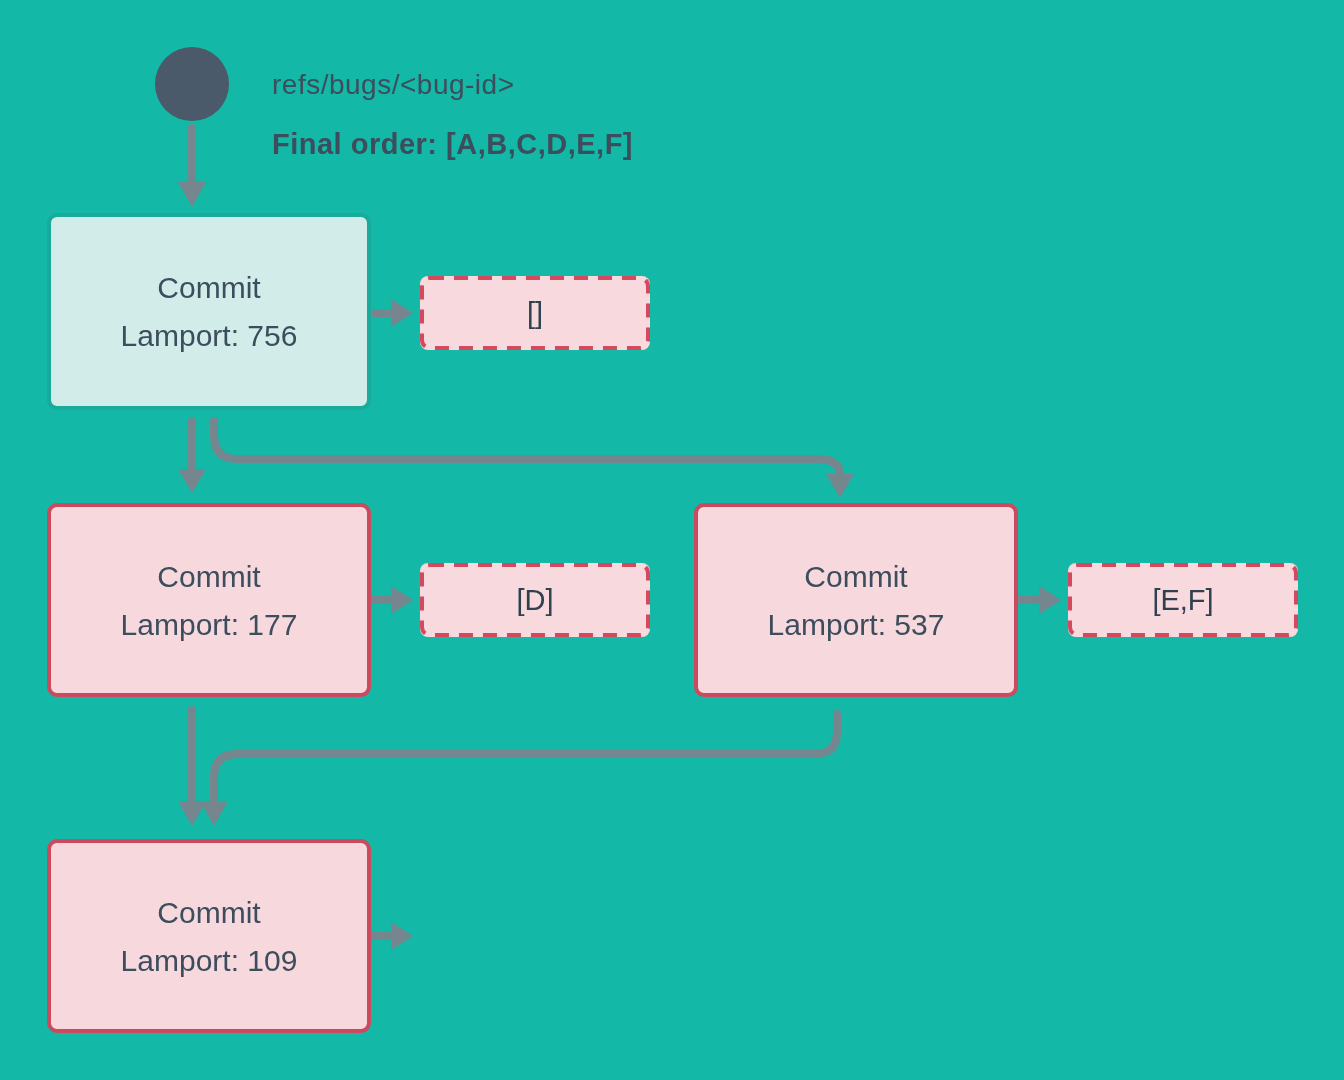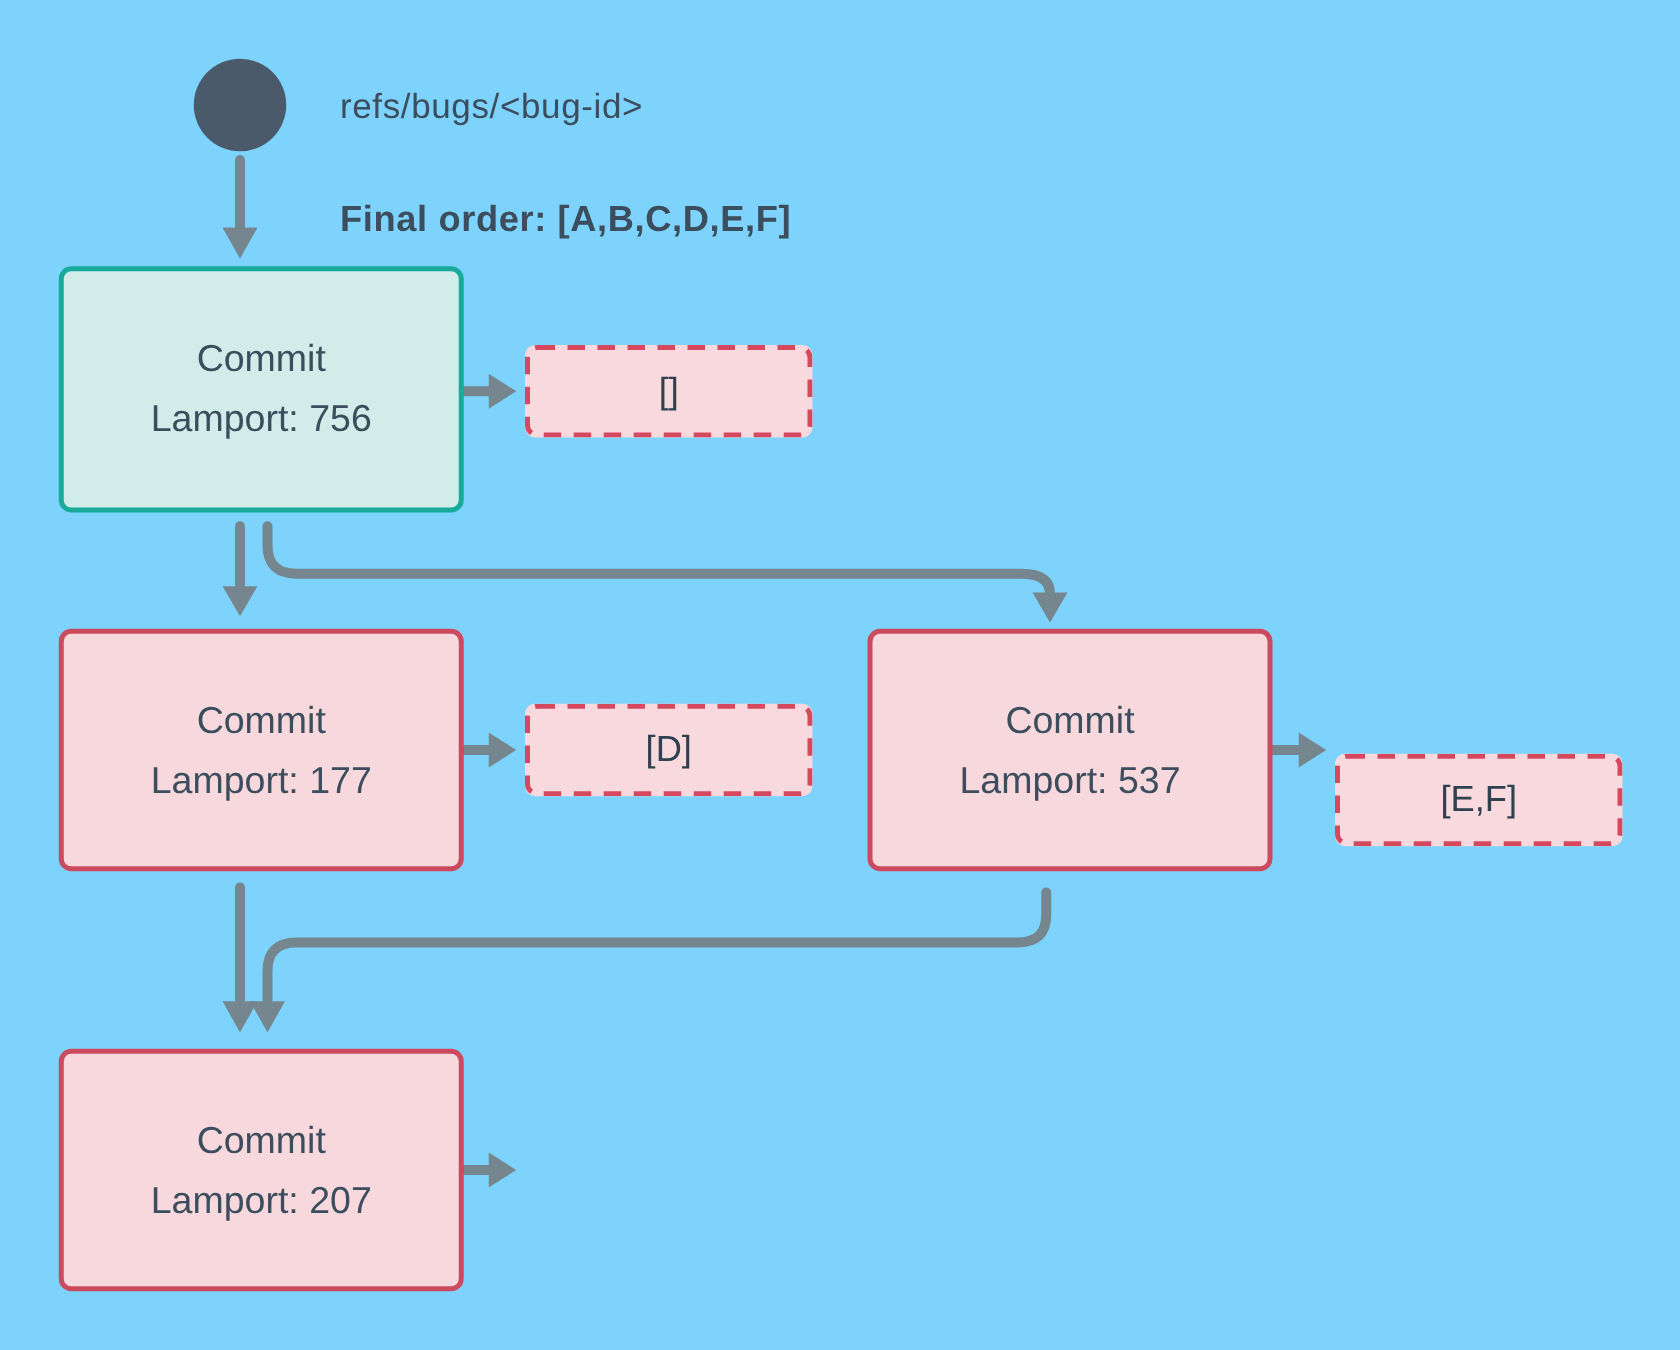--- a/index.html
+++ b/index.html
@@ -1,20 +1,20 @@
 <!DOCTYPE html>
 <html><head>
 <meta charset="utf-8">
 <style>
   html, body { margin: 0; padding: 0; }
   .canvas {
     position: relative;
     width: 1344px;
     height: 1080px;
-    background: #7dd3fc;
+    background: #14b8a6;
     font-family: "Liberation Sans", sans-serif;
     overflow: hidden;
   }
   svg.underlay {
     position: absolute;
     left: 0; top: 0;
     width: 1344px; height: 1080px;
   }
   .edge { stroke: #76868f; stroke-width: 8; fill: none; stroke-linecap: round; }
   .edge-head { fill: #76868f; stroke: none; }
@@ -28,21 +28,20 @@
     white-space: nowrap;
   }
   .hdr-order {
     position: absolute;
     left: 272px; top: 128px;
     font-size: 29px;
     font-weight: 700;
     color: #3c4d5d;
     letter-spacing: 0.5px;
     white-space: nowrap;
-    margin-top: 32px;
   }
 
   .commit {
     position: absolute;
     box-sizing: border-box;
     width: 324px; height: 197px;
     border-radius: 10px;
     border: 4px solid;
     display: flex;
     flex-direction: column;
@@ -162,26 +161,26 @@
         <rect x="2" y="2" width="226" height="70" rx="8"></rect>
       </svg>
     <span class="val">[D]</span>
   </div>
 
   <div class="commit normal" style="left:694px; top:503px; height:194px;">
     <div class="line">Commit</div>
     <div class="line">Lamport: 537</div>
   </div>
 
-  <div class="payload" style="left:1068px; top:563px;margin-top:40px;">
+  <div class="payload" style="left:1068px; top:563px;">
     <svg class="dash" viewBox="0 0 230 74">
         <rect x="2" y="2" width="226" height="70" rx="8"></rect>
       </svg>
     <span class="val">[E,F]</span>
   </div>
 
   <div class="commit normal" style="left:47px; top:839px; height:194px;">
     <div class="line">Commit</div>
-    <div class="line">Lamport: 207</div>
+    <div class="line">Lamport: 109</div>
   </div>
 
 
 </div>
 
 </body></html>

